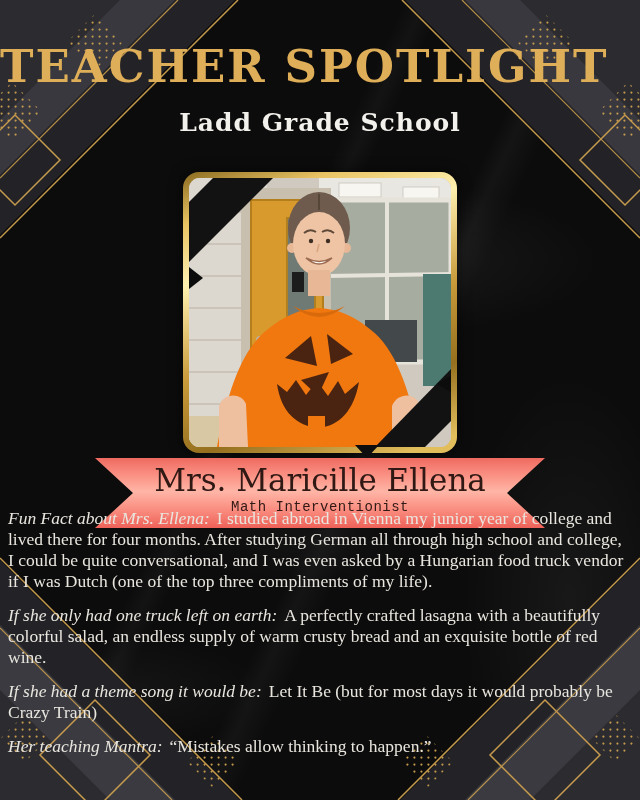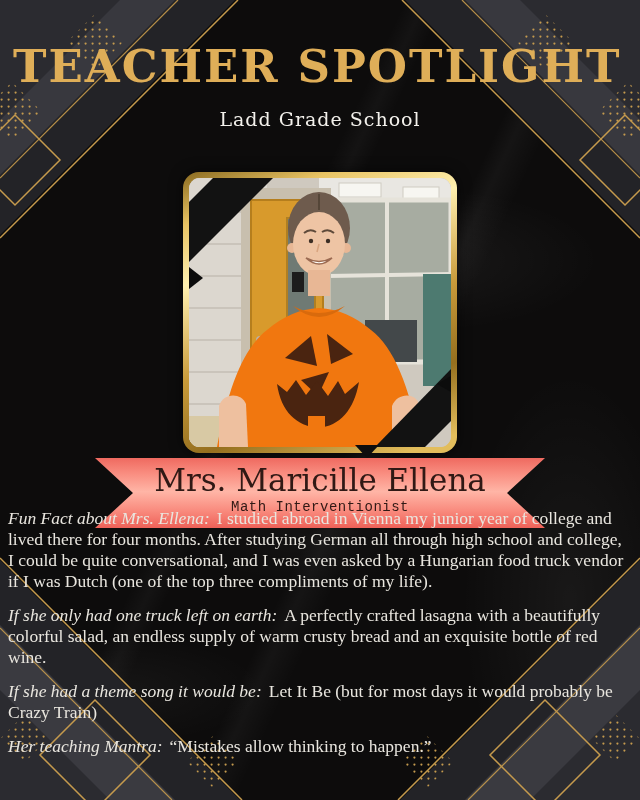--- a/index.html
+++ b/index.html
@@ -11,25 +11,25 @@
       radial-gradient(ellipse 180px 380px at 570px 600px, rgba(255,255,255,0.05), transparent 60%),
       radial-gradient(ellipse 240px 90px at 120px 690px, rgba(255,255,255,0.04), transparent 60%),
       radial-gradient(ellipse 200px 80px at 300px 540px, rgba(255,255,255,0.03), transparent 60%),
       linear-gradient(115deg, transparent 40%, rgba(255,255,255,0.03) 42%, transparent 44%, transparent 55%, rgba(255,255,255,0.035) 57%, transparent 60%);
     font-family:"Liberation Serif", serif;
   }
   .decor{position:absolute;left:0;top:0;z-index:0;pointer-events:none;}
   .title{
     position:absolute;top:40px;left:0;width:557px;margin:0;text-align:center;z-index:2;
     font-family:"DejaVu Serif", serif;font-weight:700;font-size:45px;letter-spacing:2px;
-    color:#dfae58;white-space:nowrap;padding-left:13px;
+    color:#dfae58;white-space:nowrap;
   }
   .subtitle{
     position:absolute;top:108px;left:0;width:640px;margin:0;text-align:center;z-index:2;
-    font-family:"DejaVu Serif", serif;font-weight:400;font-size:19px;letter-spacing:1px;
+    font-family:"DejaVu Serif", serif;font-weight:700;font-size:25px;letter-spacing:1px;
     color:#f3f1ec;
   }
   .photo-frame{
     position:absolute;left:183px;top:172px;width:274px;height:281px;box-sizing:border-box;
     padding:6px;border-radius:16px;z-index:2;
     background:linear-gradient(160deg,#8a6a20 0%,#e8c363 14%,#fff0b0 30%,#c89a3a 55%,#96701f 76%,#e2bd5c 95%);
     box-shadow:0 0 14px rgba(0,0,0,0.6);
   }
   .photo{position:relative;width:262px;height:269px;border-radius:11px;overflow:hidden;background:#cfc9bf;}
   .photo svg{display:block;}

